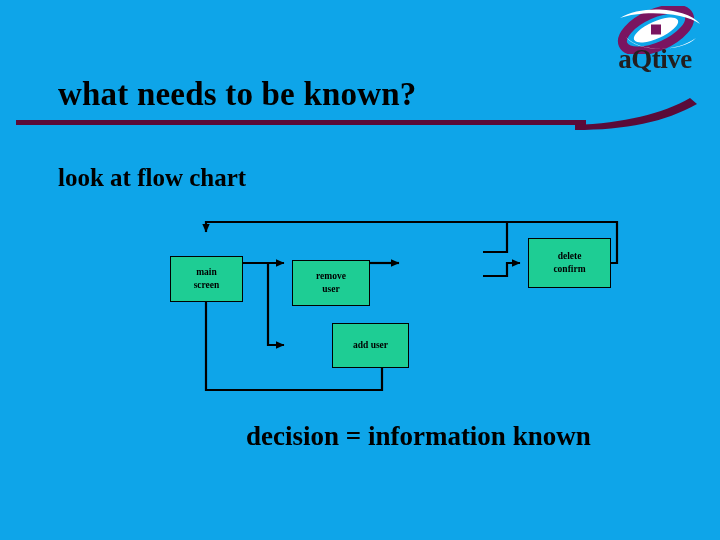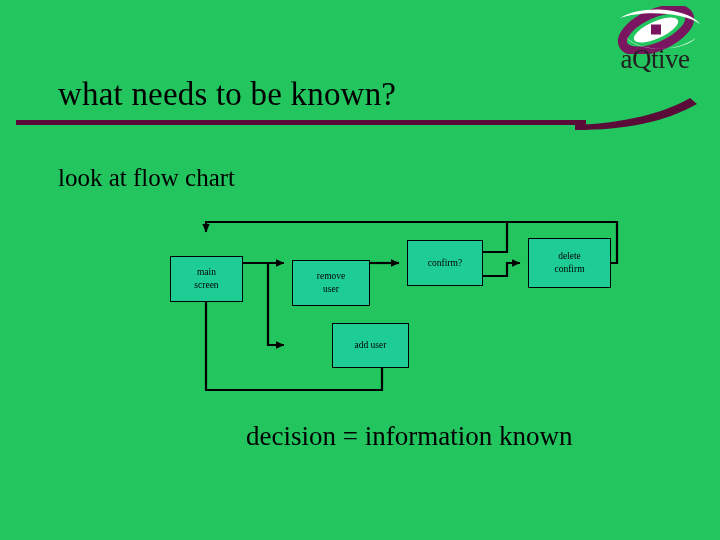--- a/index.html
+++ b/index.html
@@ -10,21 +10,22 @@
     width: 720px;
     height: 540px;
     background: #ffffff;
     font-family: "Liberation Serif", serif;
     overflow: hidden;
   }
   #slide {
     position: relative;
     width: 720px;
     height: 540px;
-    background: #22c55e;
+    background: #0ea5e9;
+    font-weight: bold;
   }
 
   
   #logo {
     position: absolute;
     left: 596px;
     top: 6px;
     width: 118px;
     height: 80px;
   }
@@ -168,25 +169,20 @@
     </div>
   </div>
 
   <div class="node" style="left:292px; top:240px; width:78px; height:46px;margin-top:20px;">
     <div>
       <span>remove</span>
       <span>user</span>
     </div>
   </div>
 
-  <div class="node" style="left:407px; top:240px; width:76px; height:46px;">
-    <div>
-      <span>confirm?</span>
-    </div>
-  </div>
 
   <div class="node" style="left:528px; top:238px; width:83px; height:50px;">
     <div>
       <span>delete</span>
       <span>confirm</span>
     </div>
   </div>
 
   <div class="node" style="left:292px; top:323px; width:77px; height:45px;margin-left:40px;">
     <div>

